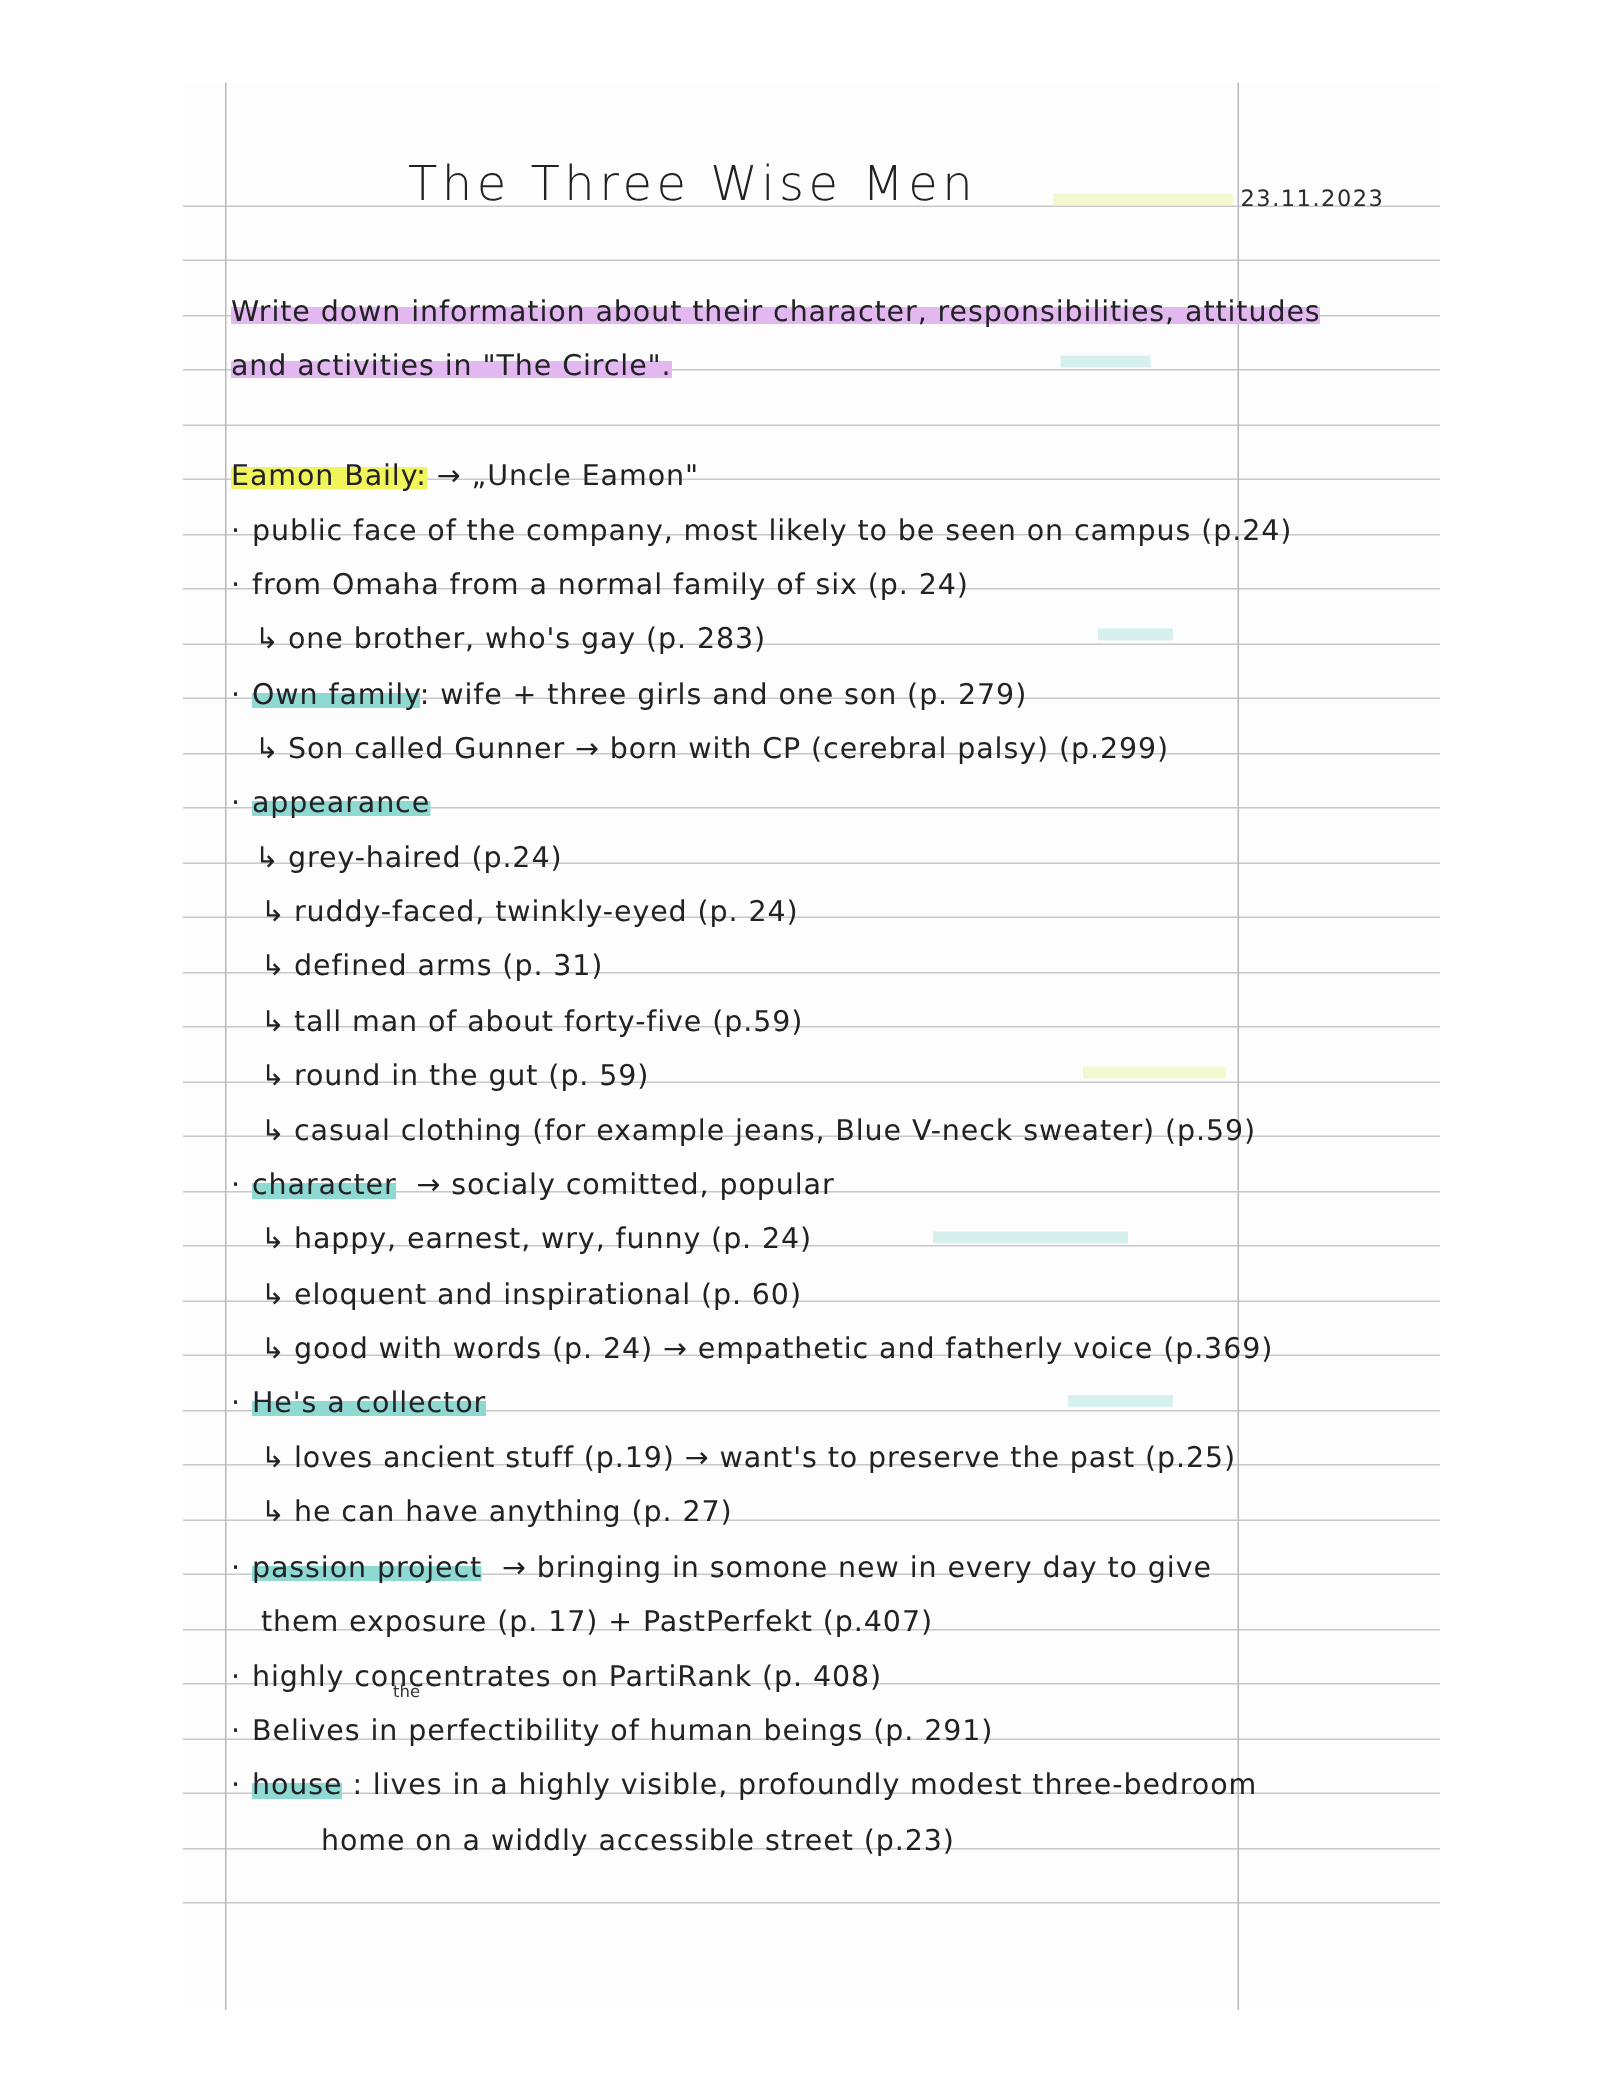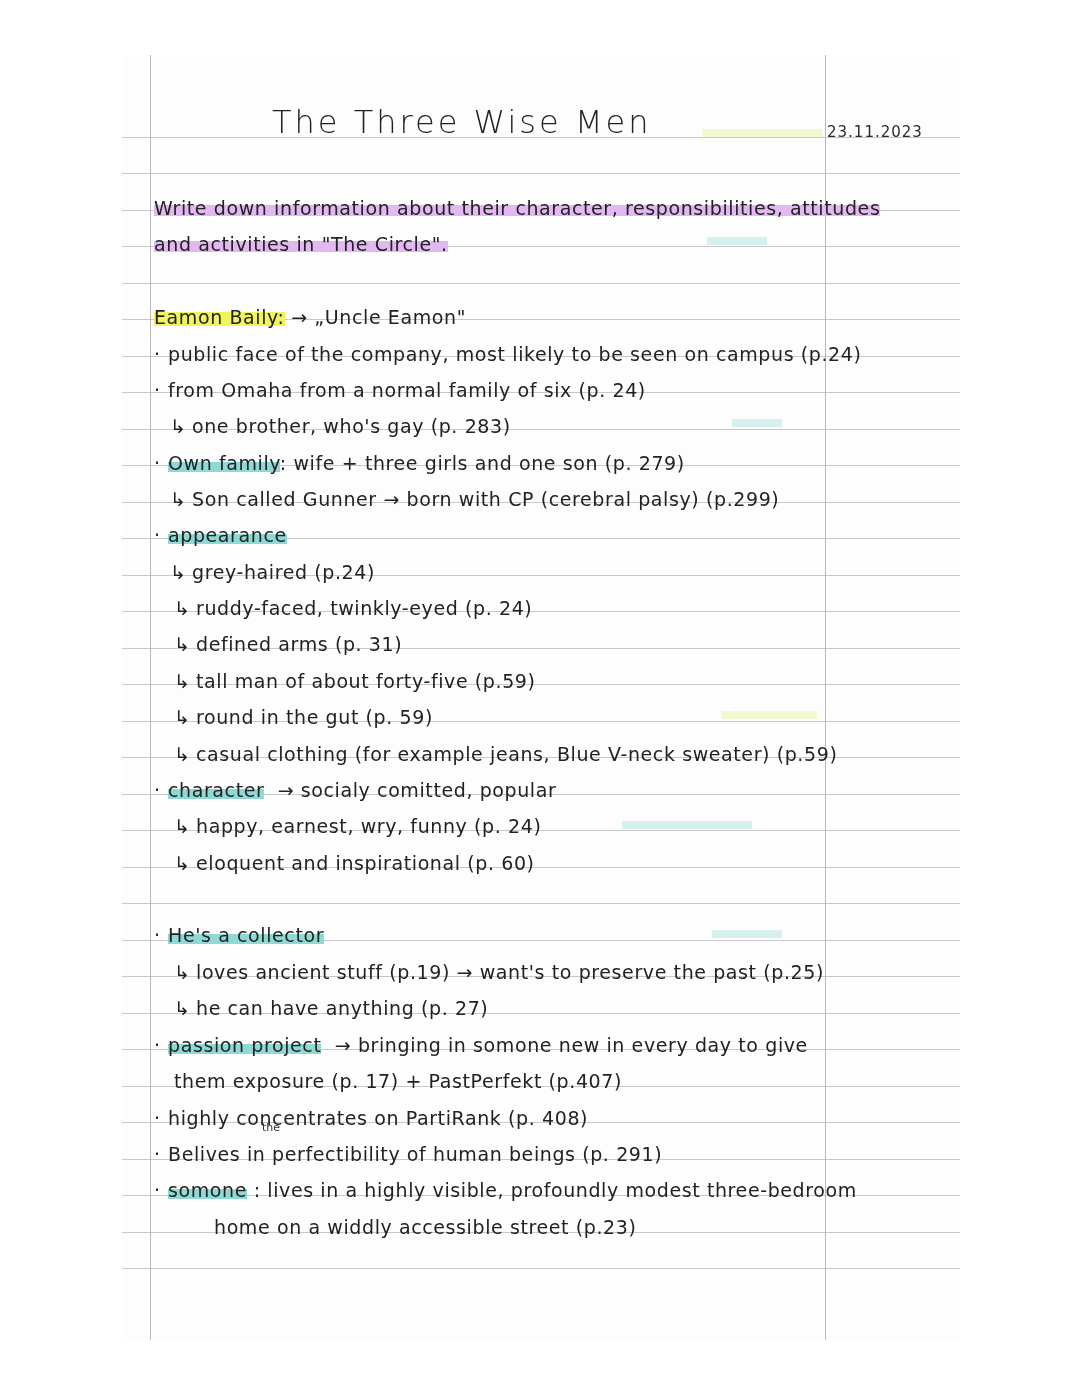--- a/index.html
+++ b/index.html
@@ -136,20 +136,23 @@
   </div>
   <div class="line" style="left:32px;top:724px;">
     <span class="bullet">·</span><span class="hl-teal">character</span>&nbsp;&nbsp;<span>→ socialy comitted, popular</span>
   </div>
   <div class="line" style="left:52px;top:760px;">
     <span class="arrow-sub">↳</span><span>happy, earnest, wry, funny (p. 24)</span>
   </div>
   <div class="line" style="left:52px;top:797px;">
     <span class="arrow-sub">↳</span><span>eloquent and inspirational (p. 60)</span>
   </div>
+  <div class="line" style="left:52px;top:833px;">
+    <span class="arrow-sub">↳</span><span>good with words (p. 24) → empathetic and fatherly voice (p.369)</span>
+  </div>
   <div class="line" style="left:32px;top:869px;">
     <span class="bullet">·</span><span class="hl-teal">He's a collector</span>
   </div>
   <div class="line" style="left:52px;top:906px;">
     <span class="arrow-sub">↳</span><span>loves ancient stuff (p.19) → want's to preserve the past (p.25)</span>
   </div>
   <div class="line" style="left:52px;top:942px;">
     <span class="arrow-sub">↳</span><span>he can have anything (p. 27)</span>
   </div>
   <div class="line" style="left:32px;top:979px;">
@@ -159,18 +162,18 @@
     <span>them exposure (p. 17) + PastPerfekt (p.407)</span>
   </div>
   <div class="line" style="left:32px;top:1052px;">
     <span class="bullet">·</span><span>highly concentrates on PartiRank (p. 408)</span>
   </div>
   <div class="caret-note" style="left:140px;top:1066px;">the</div>
   <div class="line" style="left:32px;top:1088px;">
     <span class="bullet">·</span><span>Belives in perfectibility of human beings (p. 291)</span>
   </div>
   <div class="line" style="left:32px;top:1124px;">
-    <span class="bullet">·</span><span class="hl-teal">somone</span>&nbsp;<span>: lives in a highly visible, profoundly modest three-bedroom</span>
+    <span class="bullet">·</span><span class="hl-teal">house</span>&nbsp;<span>: lives in a highly visible, profoundly modest three-bedroom</span>
   </div>
   <div class="line" style="left:52px;top:1161px;margin-left:40px;">
     <span>home on a widdly accessible street (p.23)</span>
   </div>
 </div>
 
 </body></html>

